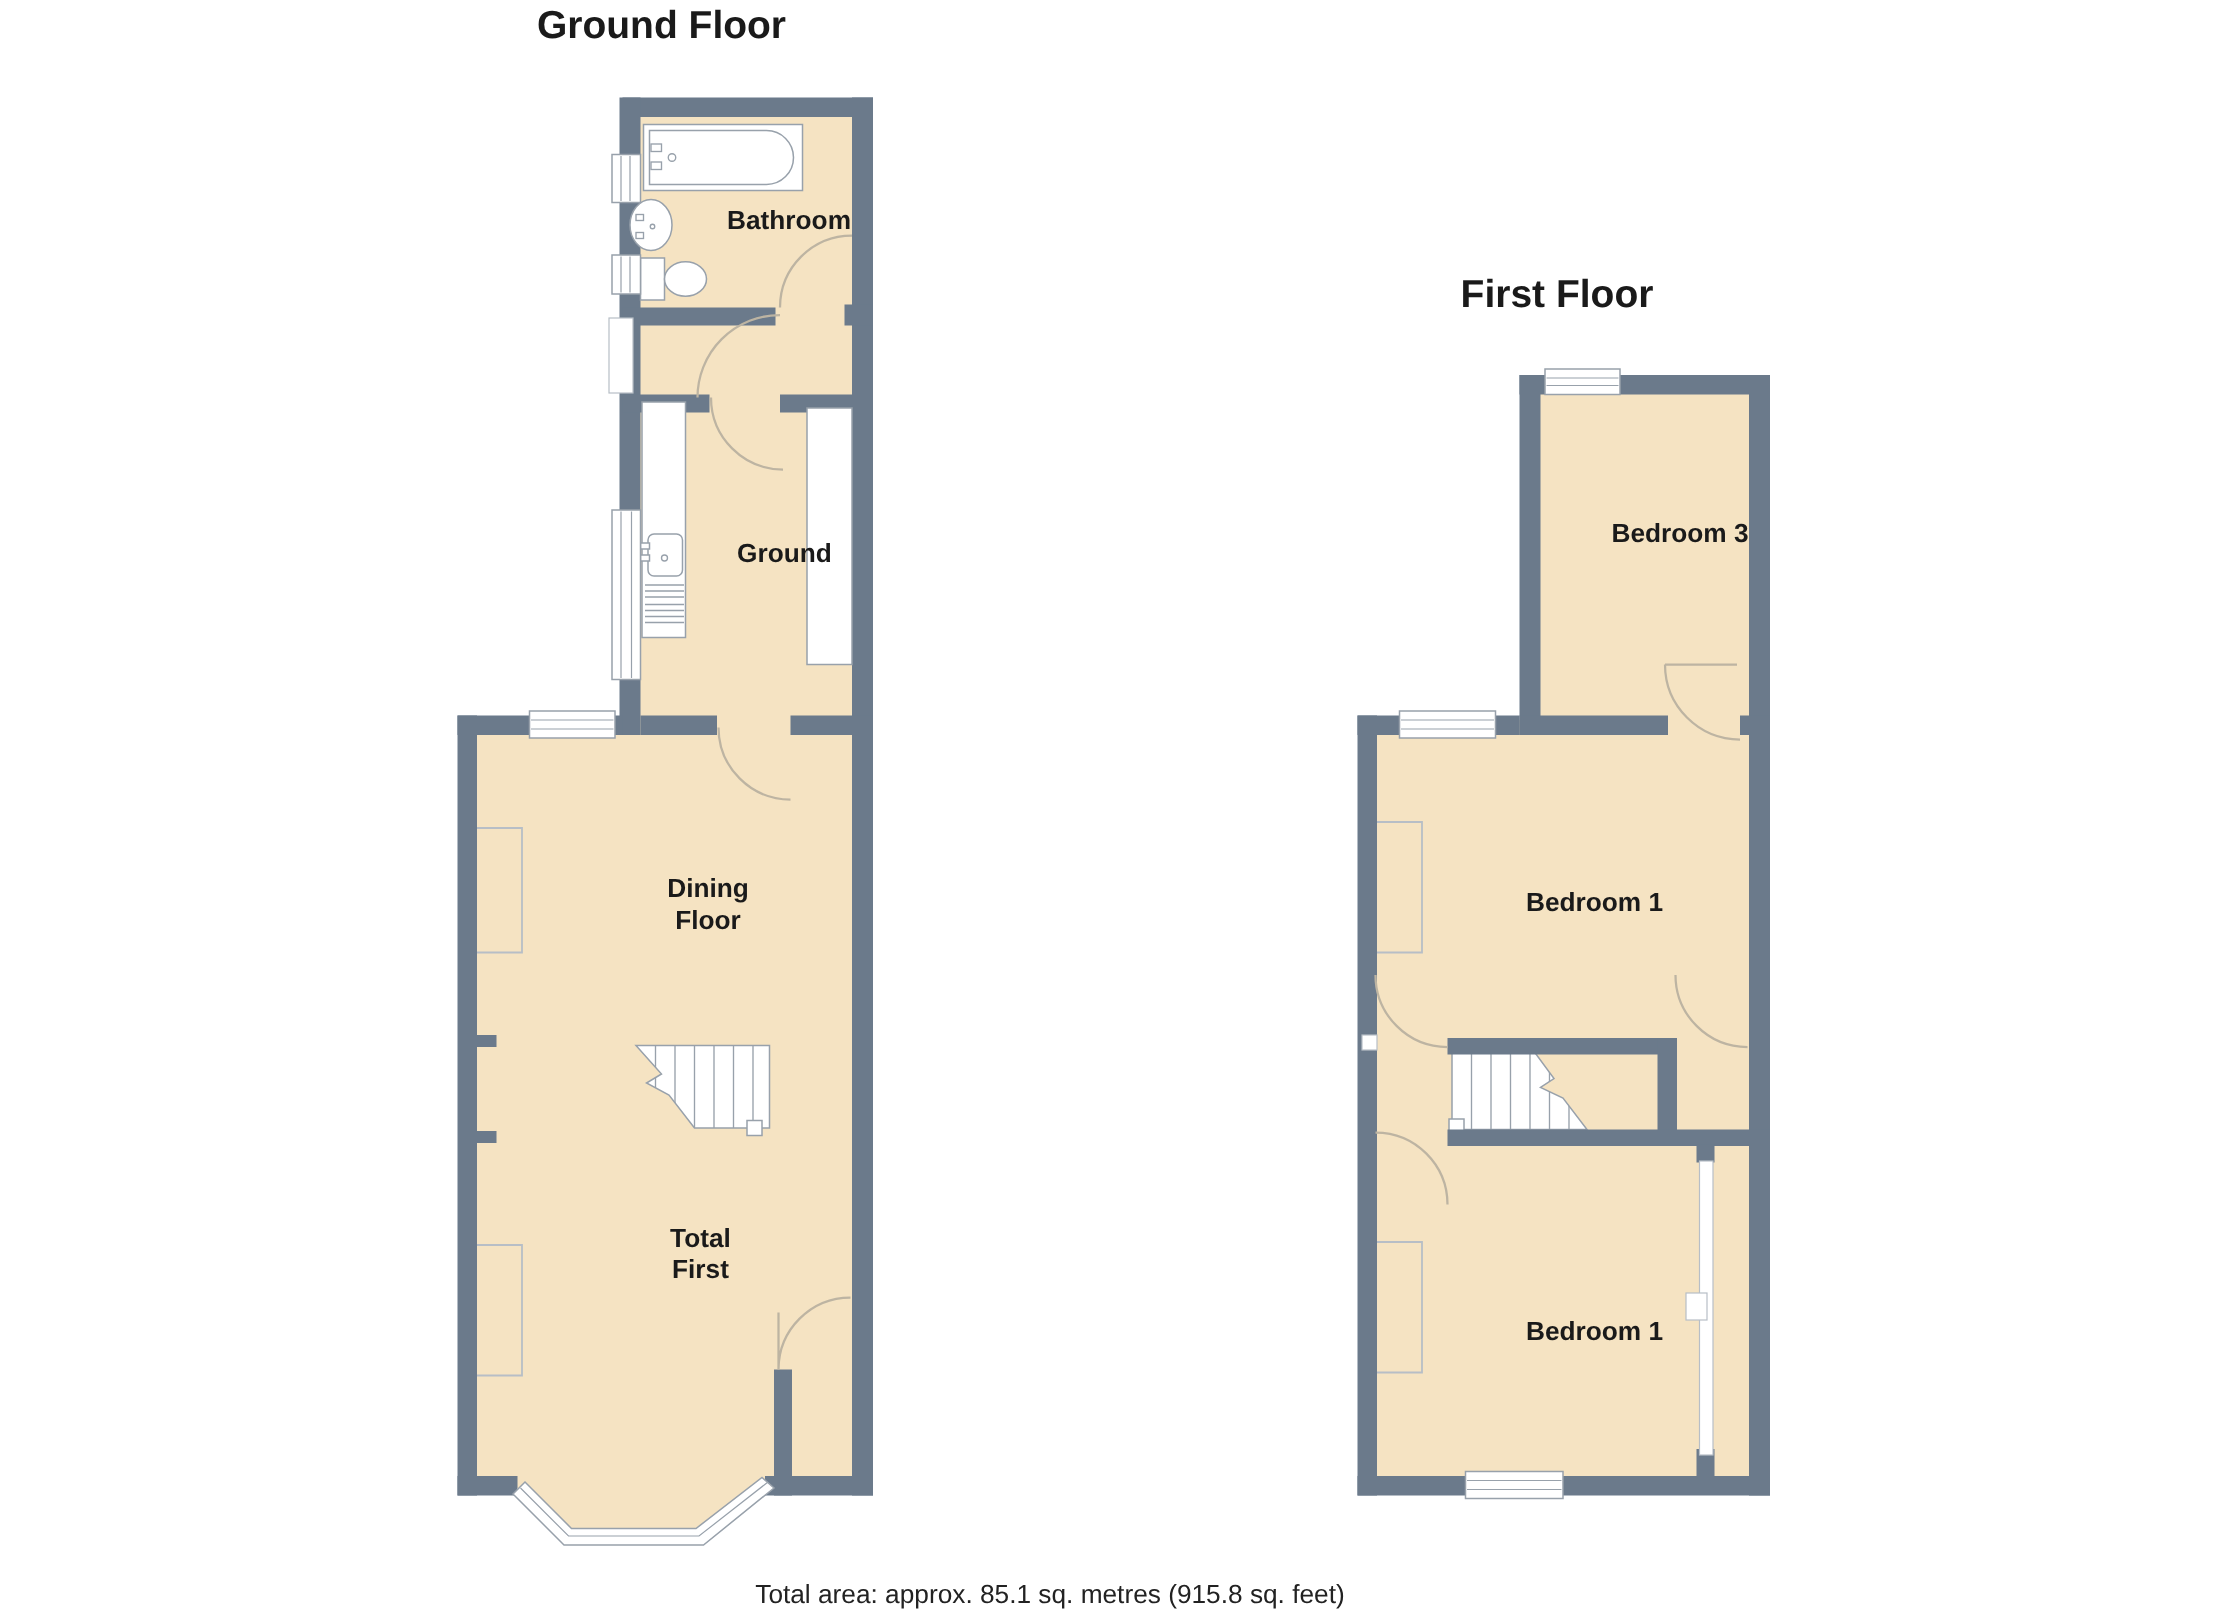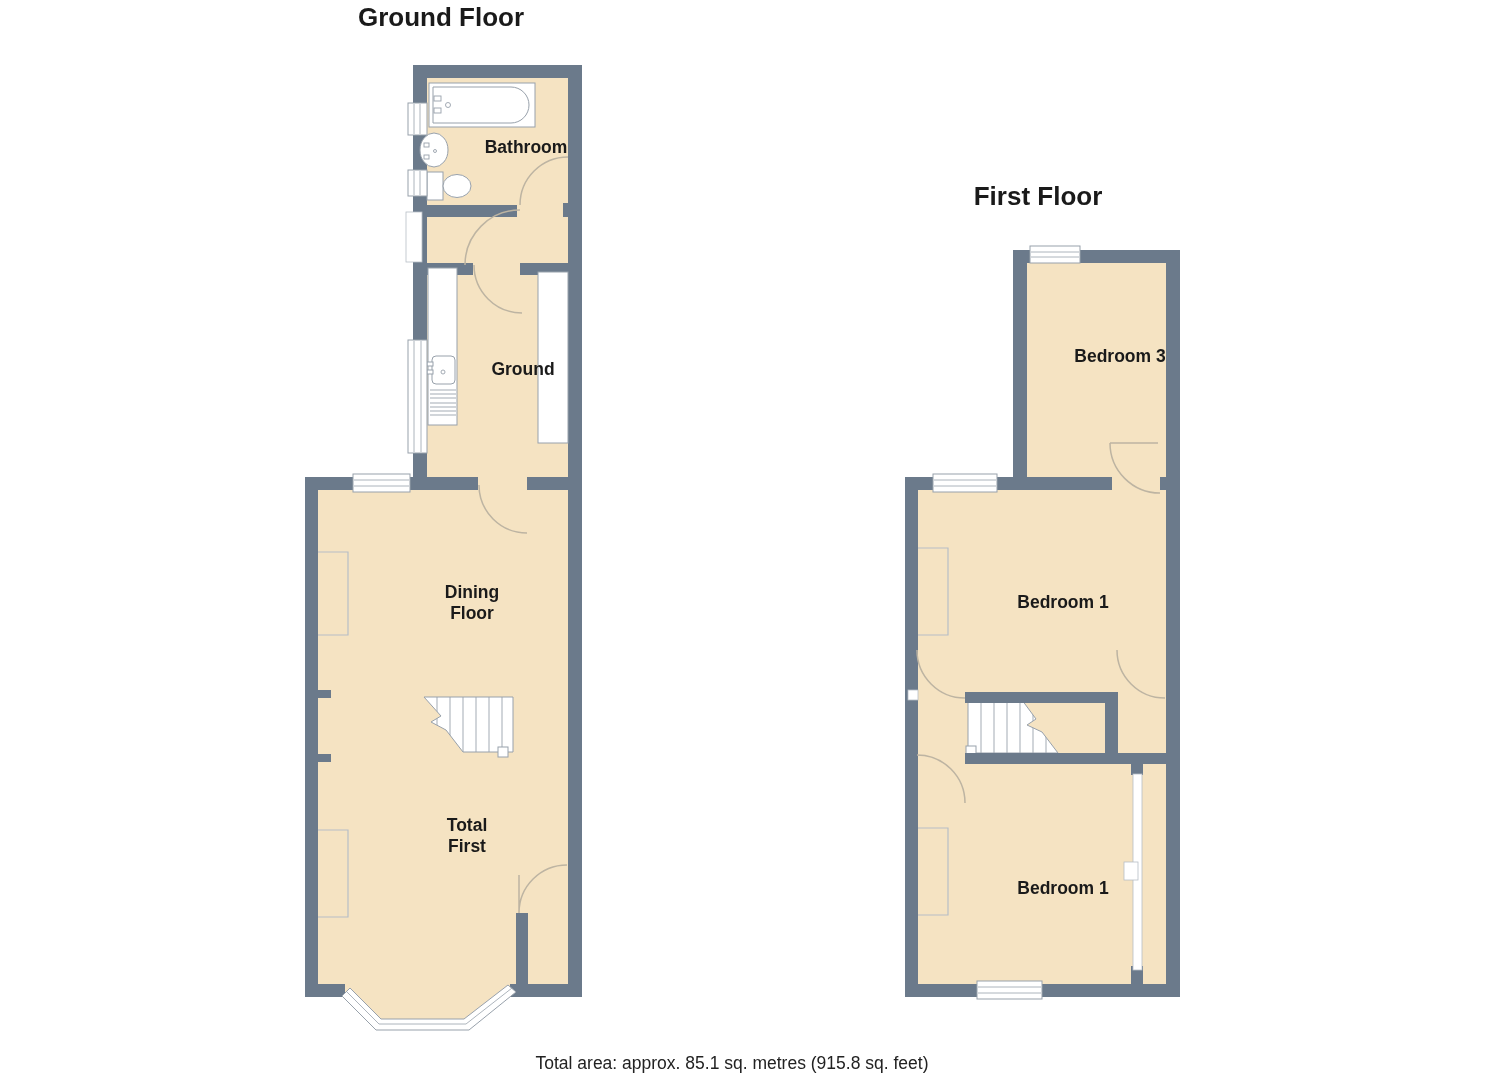--- a/index.html
+++ b/index.html
@@ -20,21 +20,21 @@
   .arc{stroke:var(--door-arc);stroke-width:1.5;fill:none;}
   .stair{fill:#ffffff;stroke:var(--outline);stroke-width:1;}
   .tread{stroke:var(--outline);stroke-width:0.9;fill:none;}
   .breast{fill:none;stroke:#b7bec6;stroke-width:1.2;}
   .notch{fill:#ffffff;stroke:#b7bec6;stroke-width:0.8;}
   .label{position:absolute;transform:translate(-50%,-50%);color:var(--text);
          font-weight:bold;font-size:17.5px;line-height:21px;text-align:center;white-space:nowrap;padding-left:48px;}
   .title{position:absolute;transform:translate(-50%,-50%);color:var(--text);
          font-weight:bold;font-size:26px;white-space:nowrap;}
   .caption{position:absolute;transform:translate(-50%,-50%);color:#222222;
-           font-size:17.5px;white-space:nowrap;margin-left:32px;}
+           font-size:17.5px;white-space:nowrap;}
 </style>
 </head>
 <body>
 
 <div class="page">
 
 <svg width="1485" height="1080" viewBox="0 0 1485 1080">
 
   <g>
 

